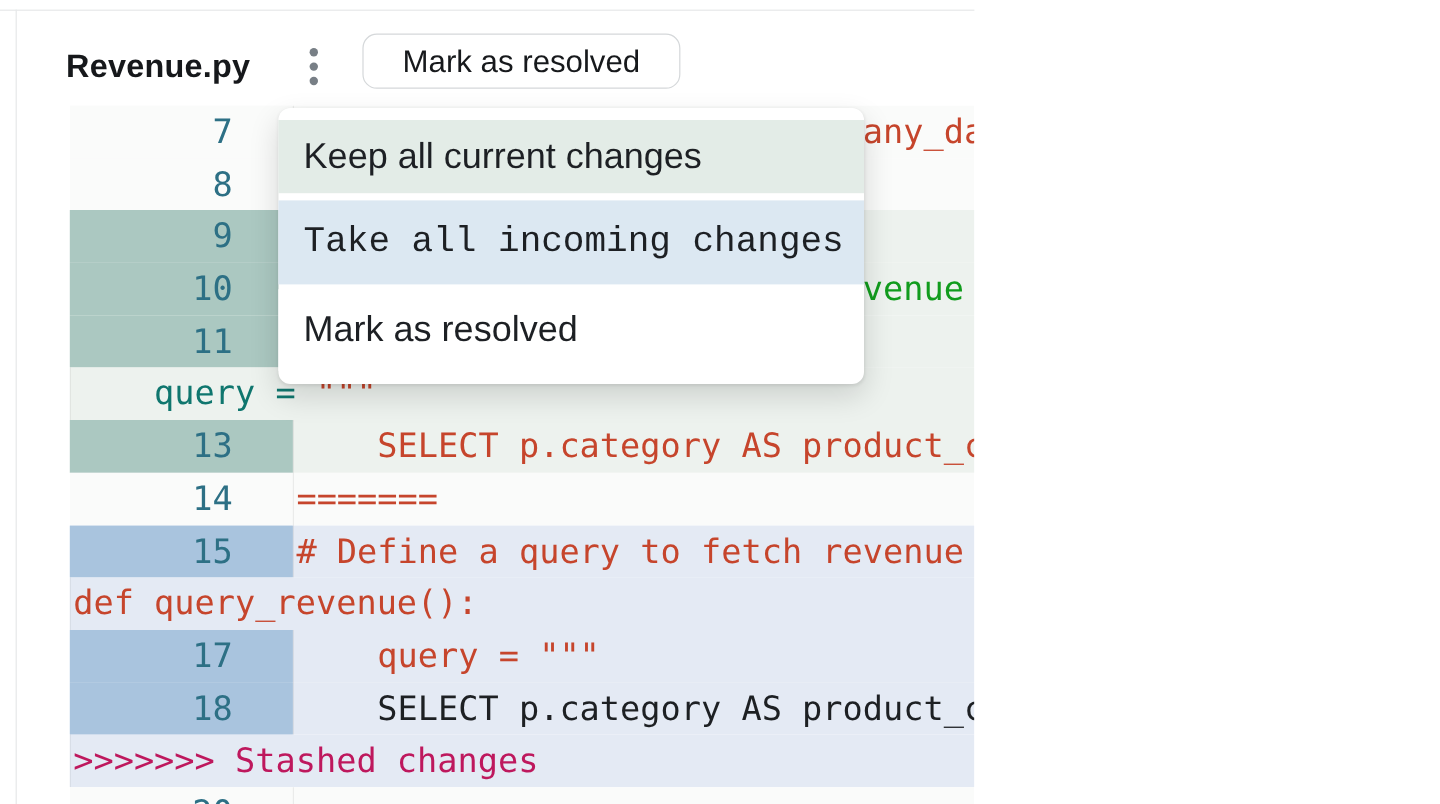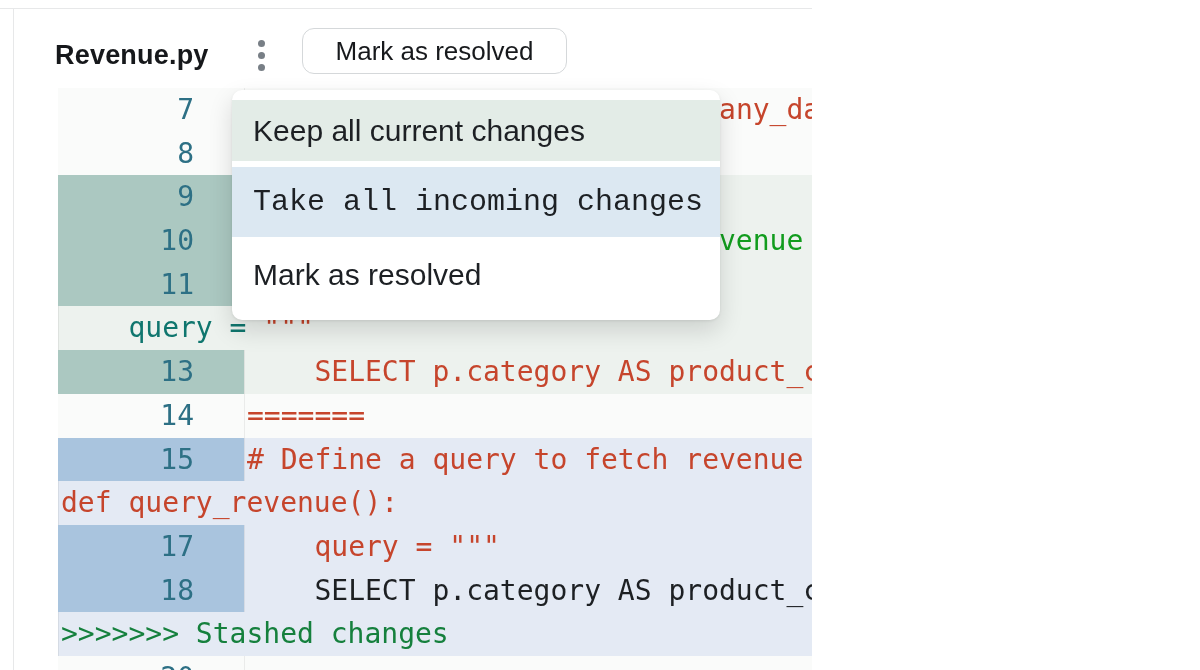--- a/index.html
+++ b/index.html
@@ -105,21 +105,21 @@
       </div>
       <div class="row region-incoming">
         <div class="gutter">17</div>
         <div class="codetext"><span style="color: rgb(198, 69, 44);">    query = """</span></div>
       </div>
       <div class="row region-incoming">
         <div class="gutter">18</div>
         <div class="codetext"><span style="color: rgb(29, 32, 35);">    SELECT p.category AS product_category,</span></div>
       </div>
       <div class="row region-incoming">
-        <div class="codetext"><span style="color: #15803d;">&gt;&gt;&gt;&gt;&gt;&gt;&gt; Stashed changes</span></div>
+        <div class="codetext"><span style="color: #be185d;">&gt;&gt;&gt;&gt;&gt;&gt;&gt; Stashed changes</span></div>
       </div>
       <div class="row region-plain">
         <div class="gutter">20</div>
         <div class="codetext"></div>
       </div>
     </div>
 
   <div class="menu">
     <div class="menu-item accent-current">Keep all current changes</div>
     <div class="menu-item accent-incoming">Take all incoming changes</div>

